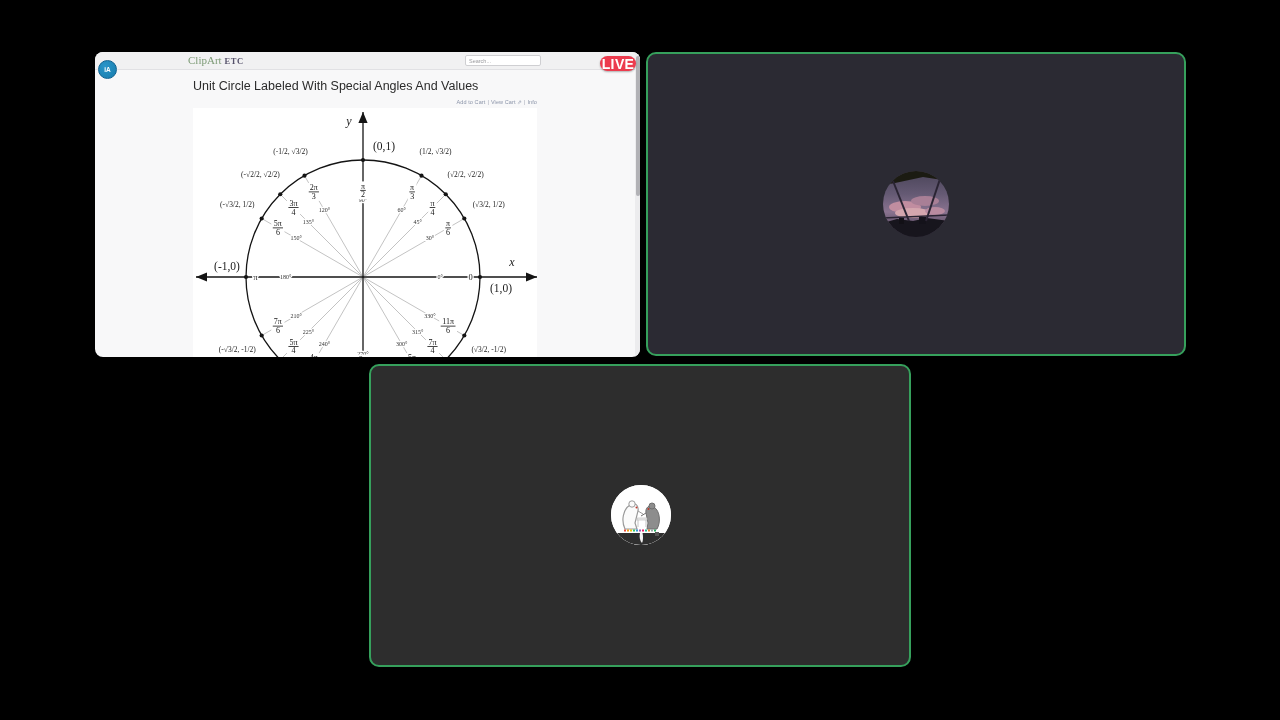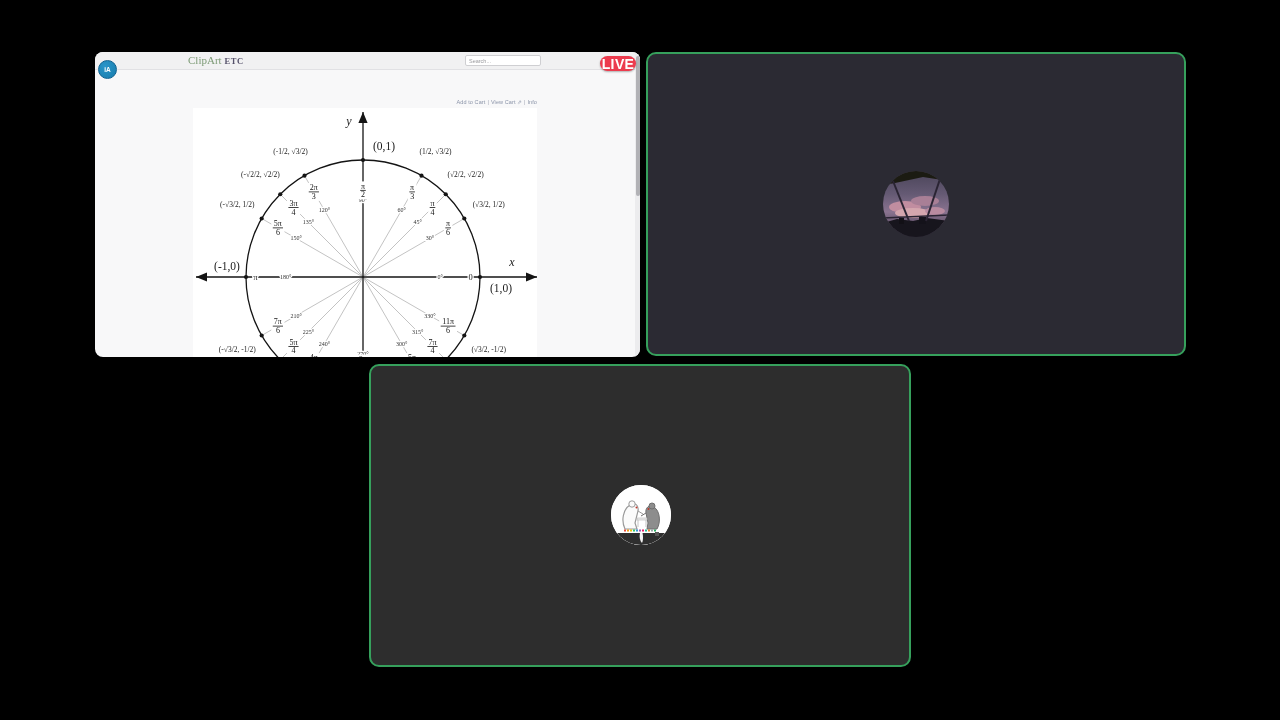--- a/index.html
+++ b/index.html
@@ -54,20 +54,21 @@
 </style>
 </head>
 <body>
 
 <div class="tile" id="share-tile">
   <div class="site-header">
     <div class="logo"><span class="lg-a">ClipArt</span>&nbsp;<span class="lg-b">ETC</span></div>
     <input class="search" placeholder="Search..." style="">
   </div>
 
+  <div class="page-title">Unit Circle Labeled With Special Angles And Values</div>
   <div class="links"><span class="lnk">Add to Cart</span><span class="sep">|</span><span class="lnk">View Cart ⇗</span><span class="sep">|</span><span class="lnk">Info</span></div>
 
   <div class="image-wrap">
     <svg width="344" height="340" viewBox="0 0 344 340" xmlns="http://www.w3.org/2000/svg">
         <line x1="170" y1="169" x2="271.3249722427793" y2="110.5" stroke="#9b9b9b" stroke-width="0.6"></line>
         <line x1="170" y1="169" x2="252.73149339882605" y2="86.26850660117395" stroke="#9b9b9b" stroke-width="0.6"></line>
         <line x1="170" y1="169" x2="228.5" y2="67.67502775722069" stroke="#9b9b9b" stroke-width="0.6"></line>
         <line x1="170" y1="169" x2="111.50000000000003" y2="67.67502775722068" stroke="#9b9b9b" stroke-width="0.6"></line>
         <line x1="170" y1="169" x2="87.26850660117395" y2="86.26850660117394" stroke="#9b9b9b" stroke-width="0.6"></line>
         <line x1="170" y1="169" x2="68.67502775722068" y2="110.5" stroke="#9b9b9b" stroke-width="0.6"></line>

